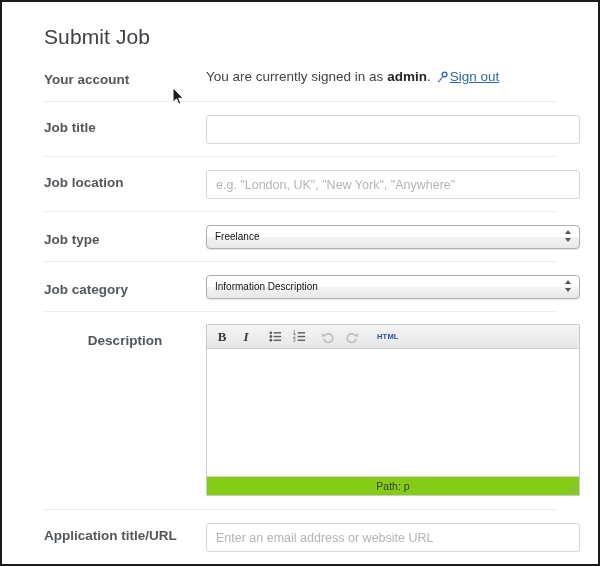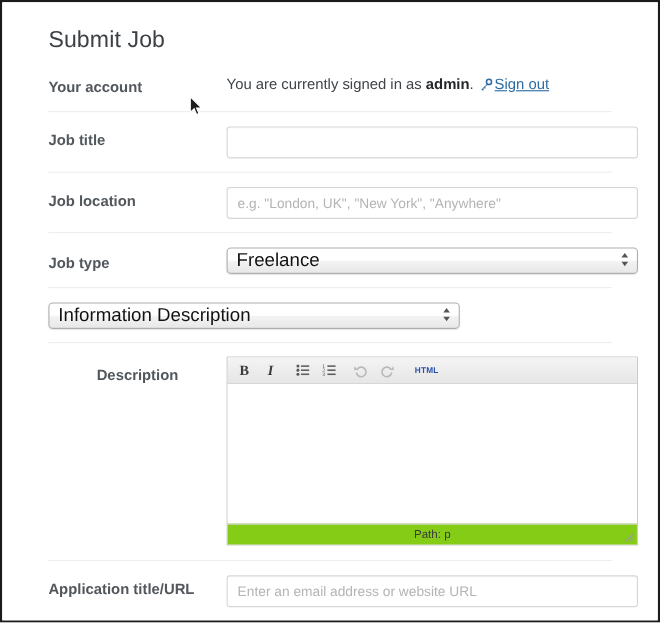--- a/index.html
+++ b/index.html
@@ -113,21 +113,21 @@
     width: 374px;
     height: 24px;
   }
   .select-box {
     width: 100%;
     height: 24px;
     border: 1px solid #aeaeae;
     border-radius: 4px;
     background: linear-gradient(to bottom, #ffffff 0%, #ffffff 48%, #f3f3f3 52%, #e8e8e8 100%);
     box-shadow: 0 1px 1px rgba(0,0,0,0.10);
-    font-size: 17px;
+    font-size: 10px;
     color: #111;
     line-height: 22px;
     padding: 0 22px 0 8px;
     overflow: hidden;
     white-space: nowrap;
     text-overflow: ellipsis;
     cursor: default;
     font-weight: 400;
   }
   .select-arrows {
@@ -279,20 +279,21 @@
           <div class="select-box">Freelance</div>
           <span class="select-arrows">
             <i class="tri up"></i>
               <i class="tri down"></i>
           </span>
         </div>
       </div>
     </div>
 
     <div class="form-row row-select">
+      <div class="row-label">Job category</div>
       <div class="row-control">
         <div class="select-wrap">
           <div class="select-box">Information Description</div>
           <span class="select-arrows">
             <i class="tri up"></i>
               <i class="tri down"></i>
           </span>
         </div>
       </div>
     </div>

